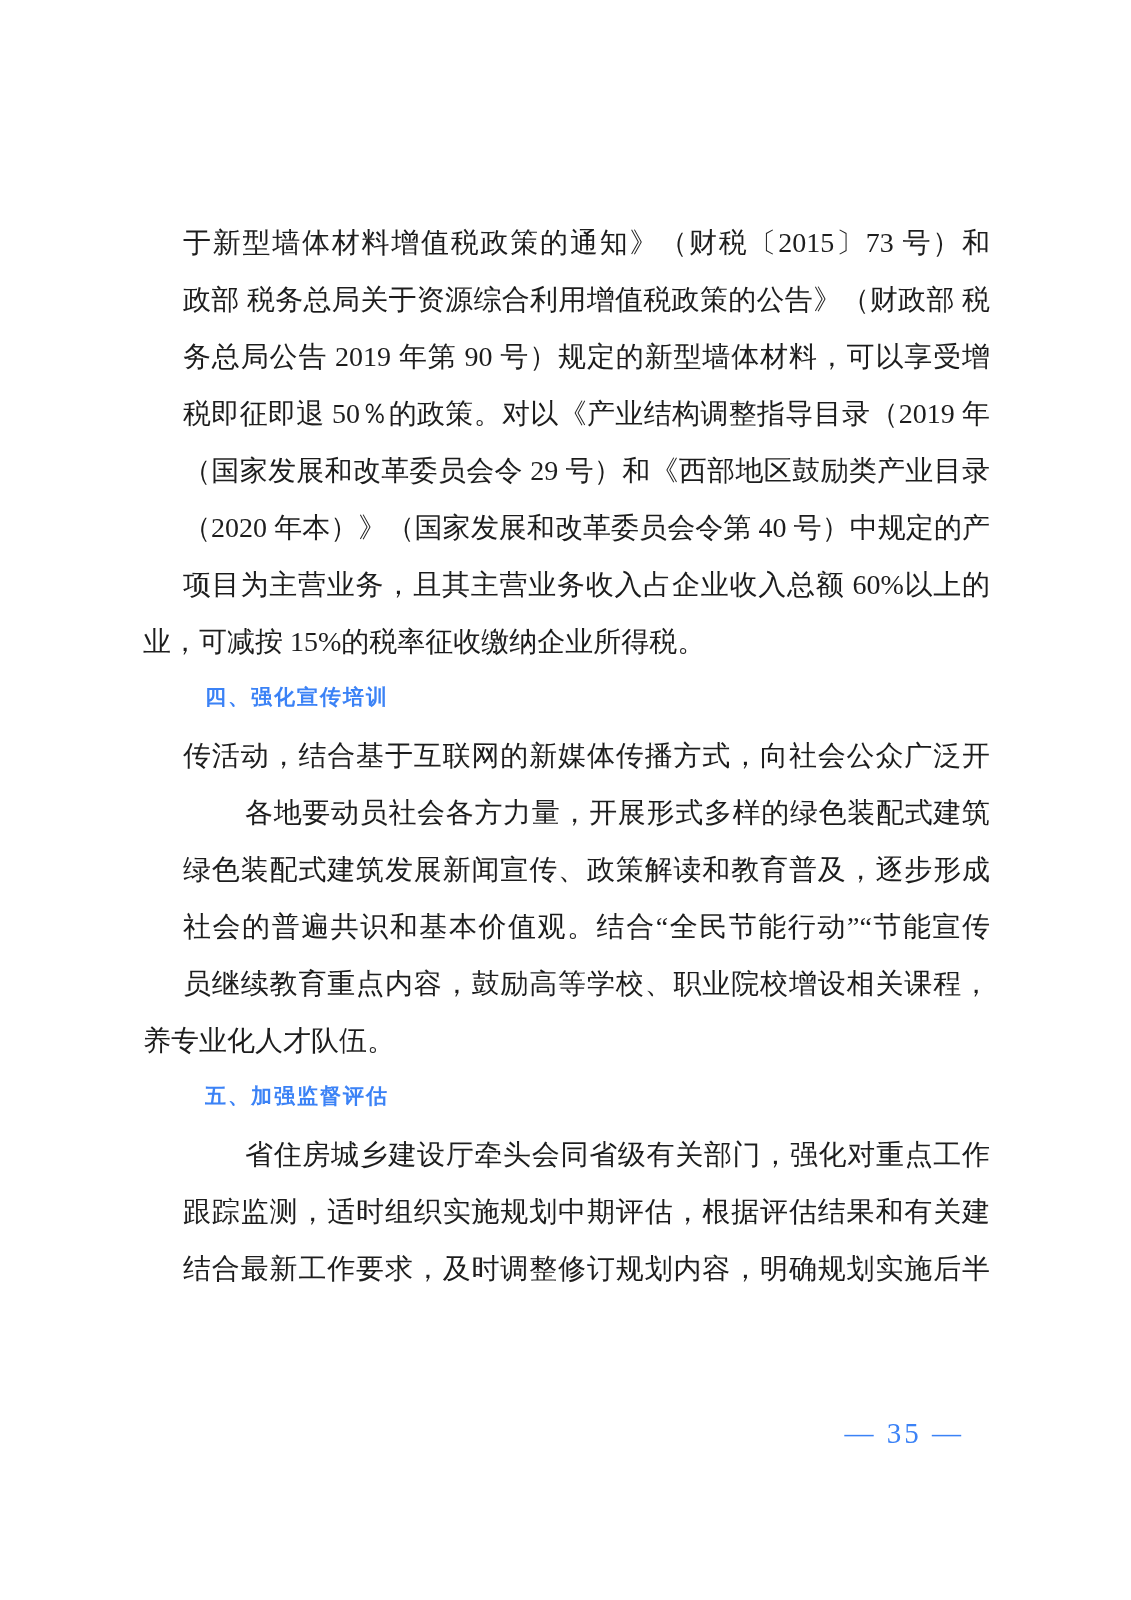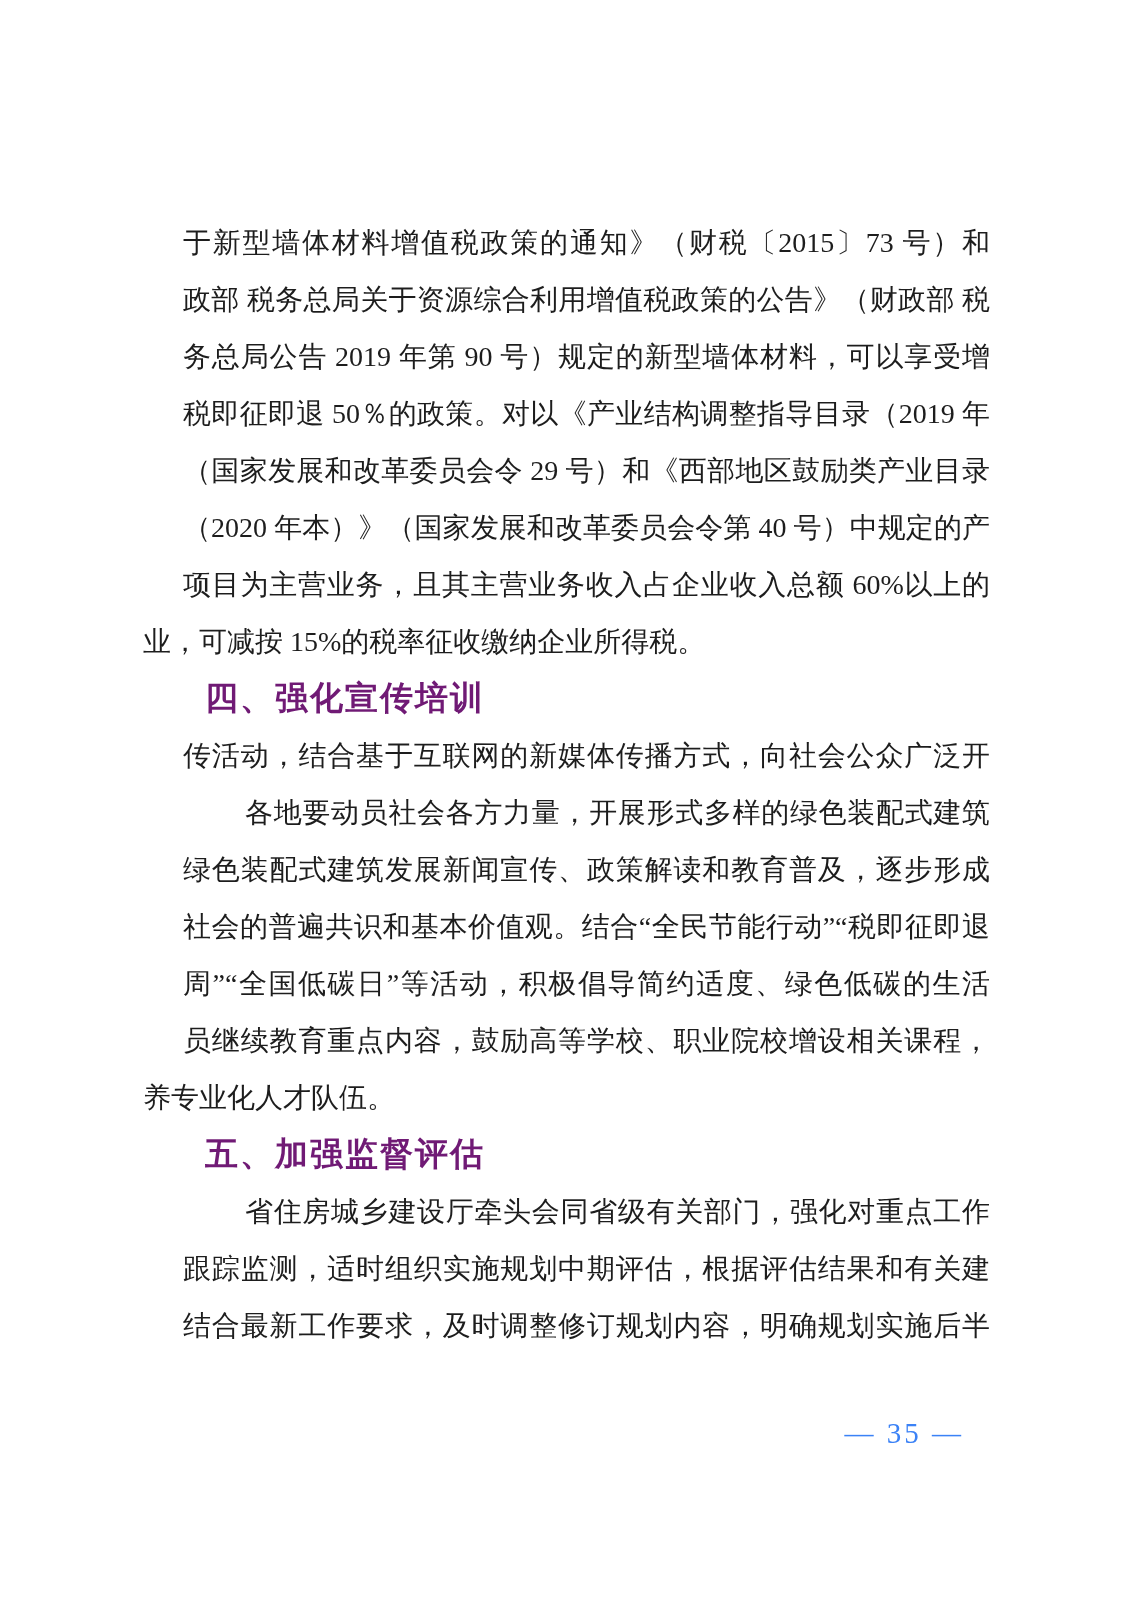--- a/index.html
+++ b/index.html
@@ -32,25 +32,25 @@
   }
   .line.j {
     text-align: justify;
     text-align-last: justify;
     margin-left: 40px;
   }
   .line.indent {
     text-indent: 62px;
   }
   .line.heading {
-    font-family: Liberation Serif, serif;
+    font-family: Liberation Mono, monospace;
     font-weight: 700;
-    font-size: 33px;
+    font-size: 21px;
     padding-left: 62px;
-    color: #701a75;
+    color: #3b82f6;
     letter-spacing: 2px;
   }
   .page-number {
     position: absolute;
     left: 143px;
     top: 1411px;
     width: 847px;
     box-sizing: border-box;
     padding-right: 26px;
     text-align: right;
@@ -74,22 +74,21 @@
     <div class="line j">税即征即退 50％的政策。对以《产业结构调整指导目录（2019 年本）》</div>
     <div class="line j">（国家发展和改革委员会令 29 号）和《西部地区鼓励类产业目录</div>
     <div class="line j">（2020 年本）》（国家发展和改革委员会令第 40 号）中规定的产业</div>
     <div class="line j">项目为主营业务，且其主营业务收入占企业收入总额 60%以上的企</div>
     <div class="line">业，可减按 15%的税率征收缴纳企业所得税。</div>
 
     <div class="line heading">四、强化宣传培训</div>
     <div class="line j">传活动，结合基于互联网的新媒体传播方式，向社会公众广泛开展</div>
     <div class="line j indent">各地要动员社会各方力量，开展形式多样的绿色装配式建筑宣</div>
     <div class="line j">绿色装配式建筑发展新闻宣传、政策解读和教育普及，逐步形成全</div>
-    <div class="line j">社会的普遍共识和基本价值观。结合“全民节能行动”“税即征即退</div>
-    <div class="line j">周”“全国低碳日”等活动，积极倡导简约适度、绿色低碳的生活</div>
+    <div class="line j">社会的普遍共识和基本价值观。结合“全民节能行动”“节能宣传</div>
     <div class="line j">员继续教育重点内容，鼓励高等学校、职业院校增设相关课程，培</div>
     <div class="line">养专业化人才队伍。</div>
 
     <div class="line heading">五、加强监督评估</div>
     <div class="line j indent">省住房城乡建设厅牵头会同省级有关部门，强化对重点工作的</div>
     <div class="line j">跟踪监测，适时组织实施规划中期评估，根据评估结果和有关建议，</div>
     <div class="line j">结合最新工作要求，及时调整修订规划内容，明确规划实施后半期</div>
 
   </div>
 

